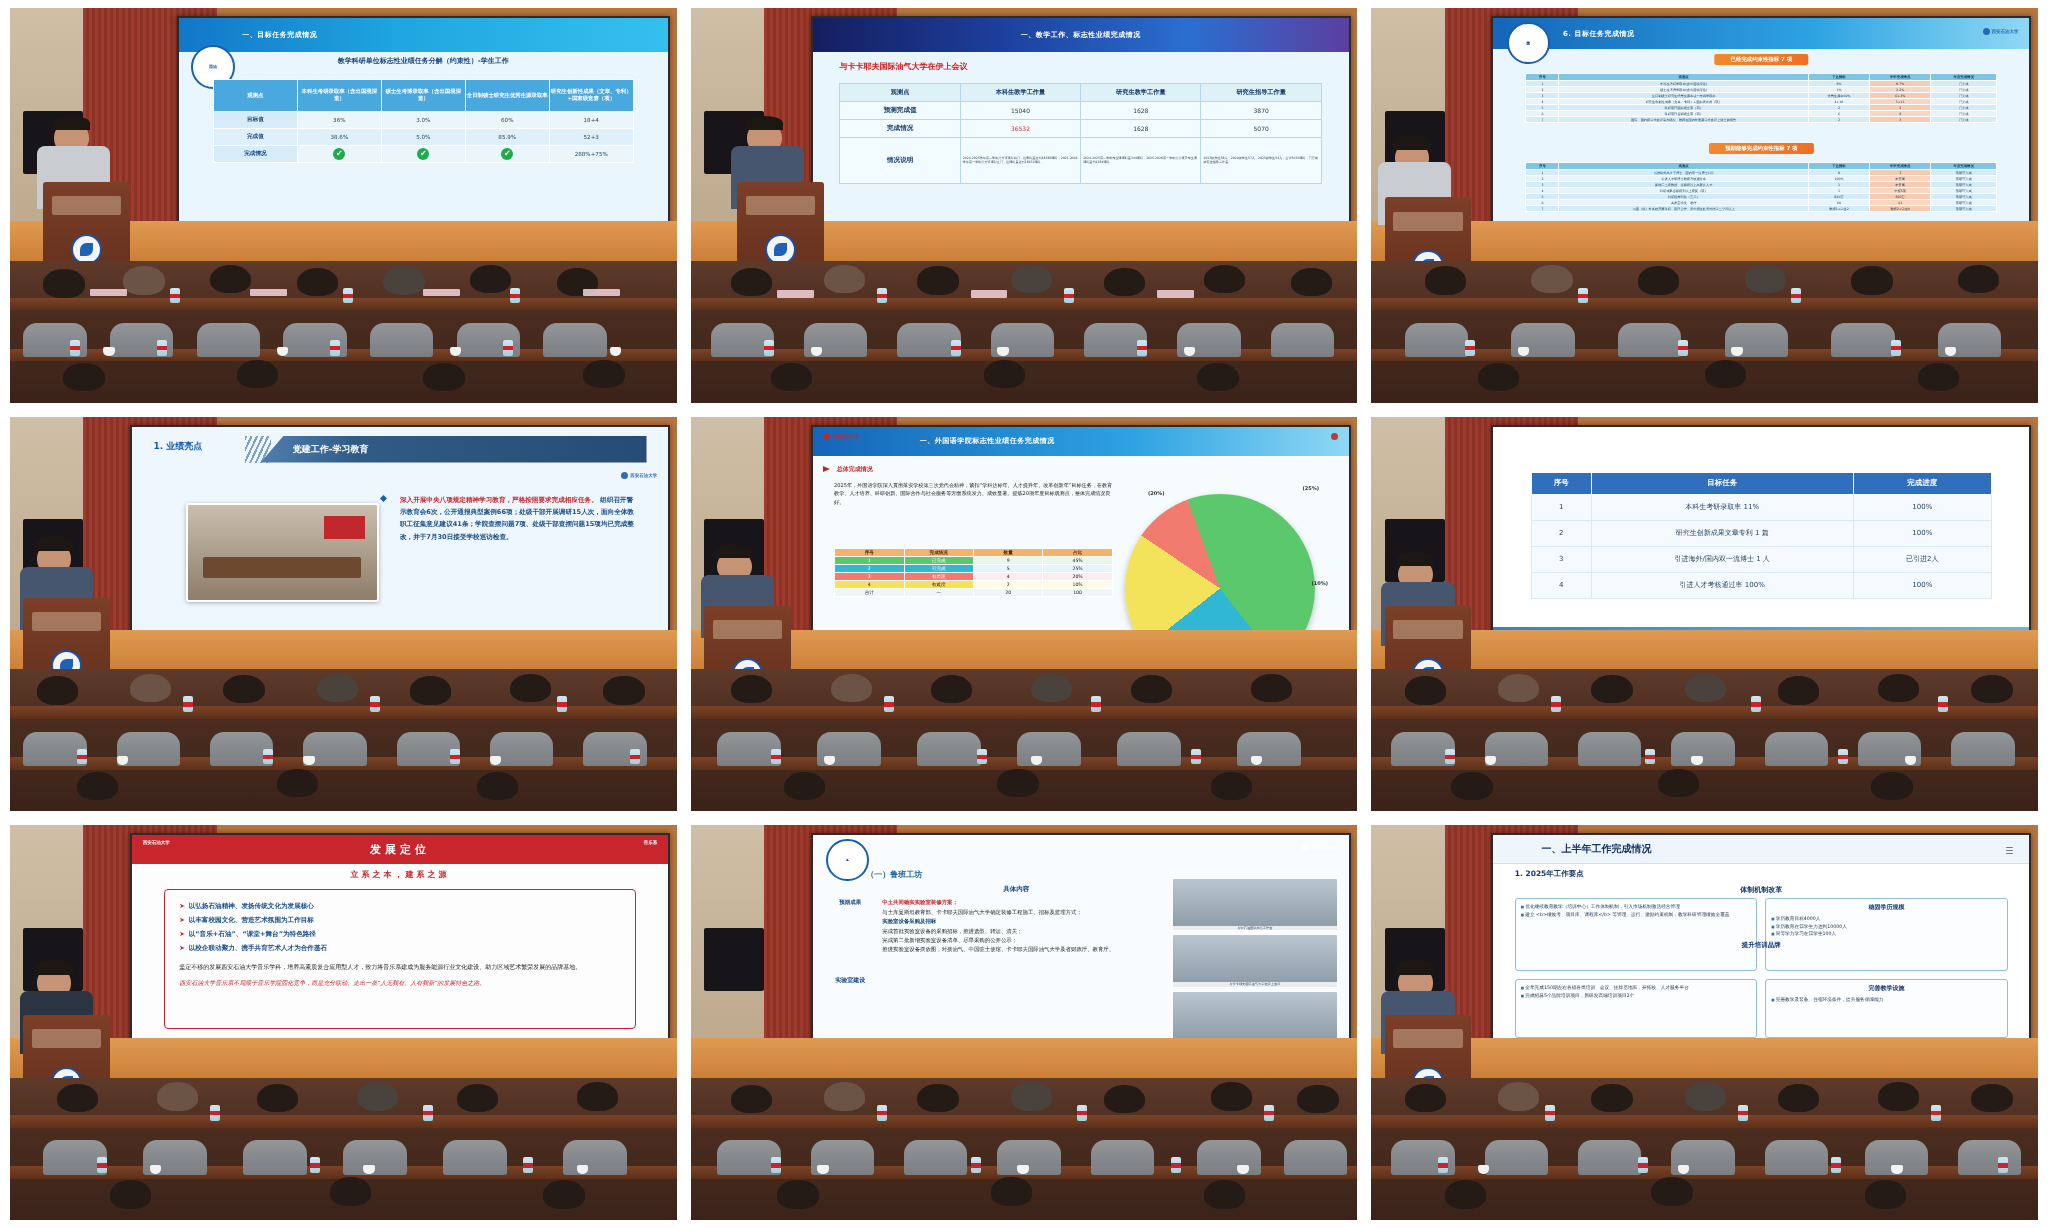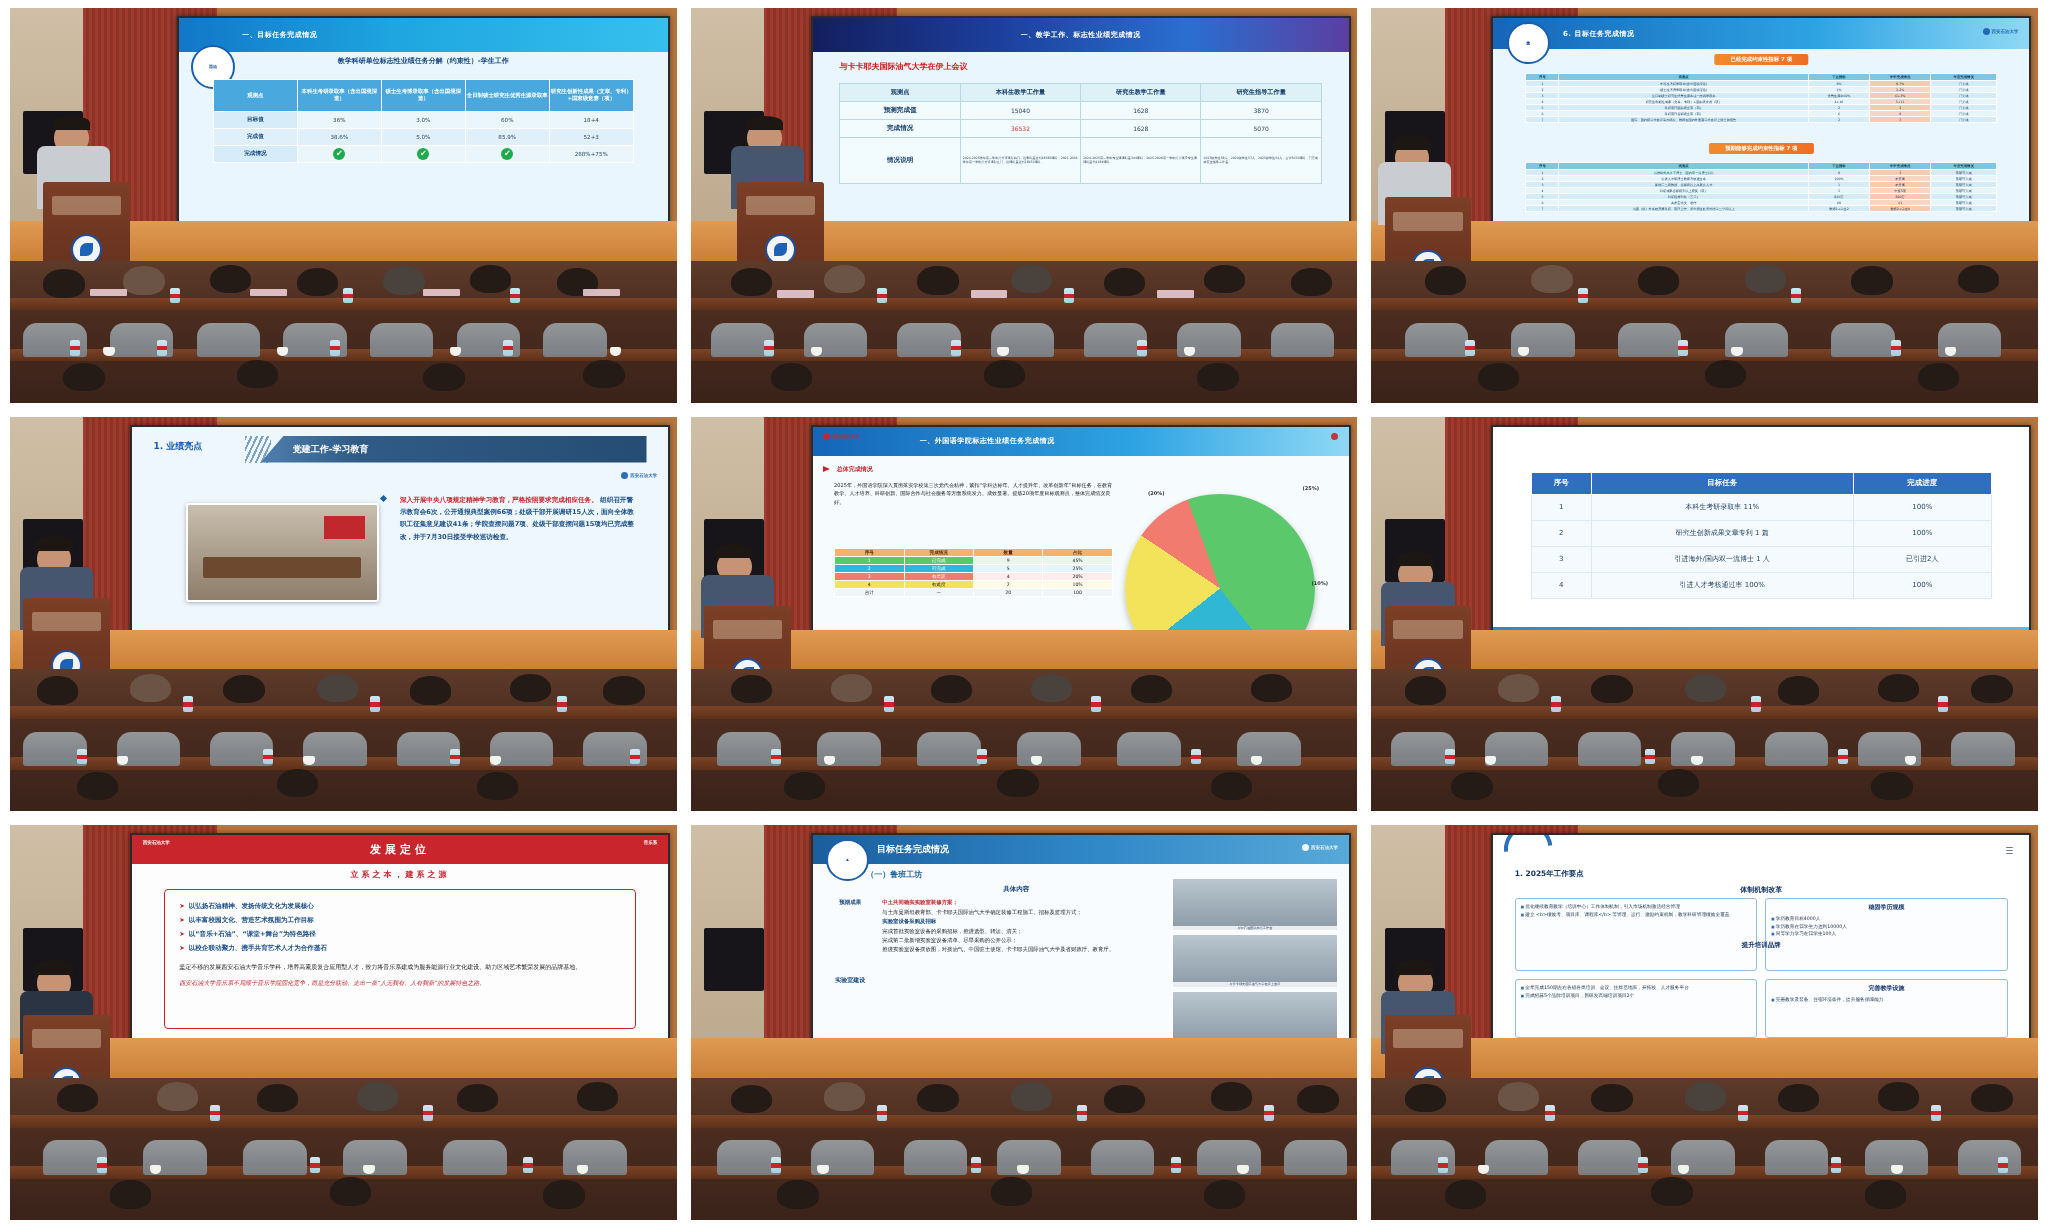--- a/index.html
+++ b/index.html
@@ -1105,21 +1105,20 @@
     </div>
   </div>
 
   <div class="cell">
     <div class="photo">
       <div class="wall-left"></div>
       <div class="wall-wood"></div>
       <div class="wall-dark"></div>
       <div class="screen wide" style="background:#f9fcfe">
         <div class="slide">
-          <div class="s8-bar">目标任务完成情况</div>
           <div class="slide-logo" style="top:1.5%;width:8%;font-size:3.4px">⛰</div>
           <div class="univ-mark" style="right:2%;top:4%;color:#fff">
             <span class="dot" style="background:#fff"></span>西安石油大学
           </div>
           <div class="s8-sub">（一）鲁班工坊</div>
           <div class="s8-leftlab">预期成果</div>
           <div class="s8-leftlab2">实验室建设</div>
           <div class="s8-colhdr">具体内容</div>
           <div class="s8-body">
             <div class="r">中土共同确实实验室装修方案；</div>
@@ -1178,20 +1177,21 @@
   </div>
 
   <div class="cell">
     <div class="photo">
       <div class="wall-left"></div>
       <div class="wall-wood"></div>
       <div class="wall-dark"></div>
       <div class="screen wide" style="background:#ffffff">
         <div class="slide">
           <div class="s9-swoosh"></div>
+          <div class="s9-bar">一、上半年工作完成情况</div>
           <div class="s9-menu">☰</div>
           <div class="s9-sec">1. 2025年工作要点</div>
           <div class="s9-ctr">体制机制改革</div>
           <div class="s9-cols">
             <div class="s9-card">
               <ul>
                 <li>优化继续教育教学（培训中心）工作体制机制，引入市场机制激活经营管理</li>
                 <li>建立 &lt;b&gt;绩效考、项目库、课程库&lt;/b&gt; 等管理、运行、激励约束机制，教学科研管理绩效全覆盖</li>
               </ul>
             </div>

